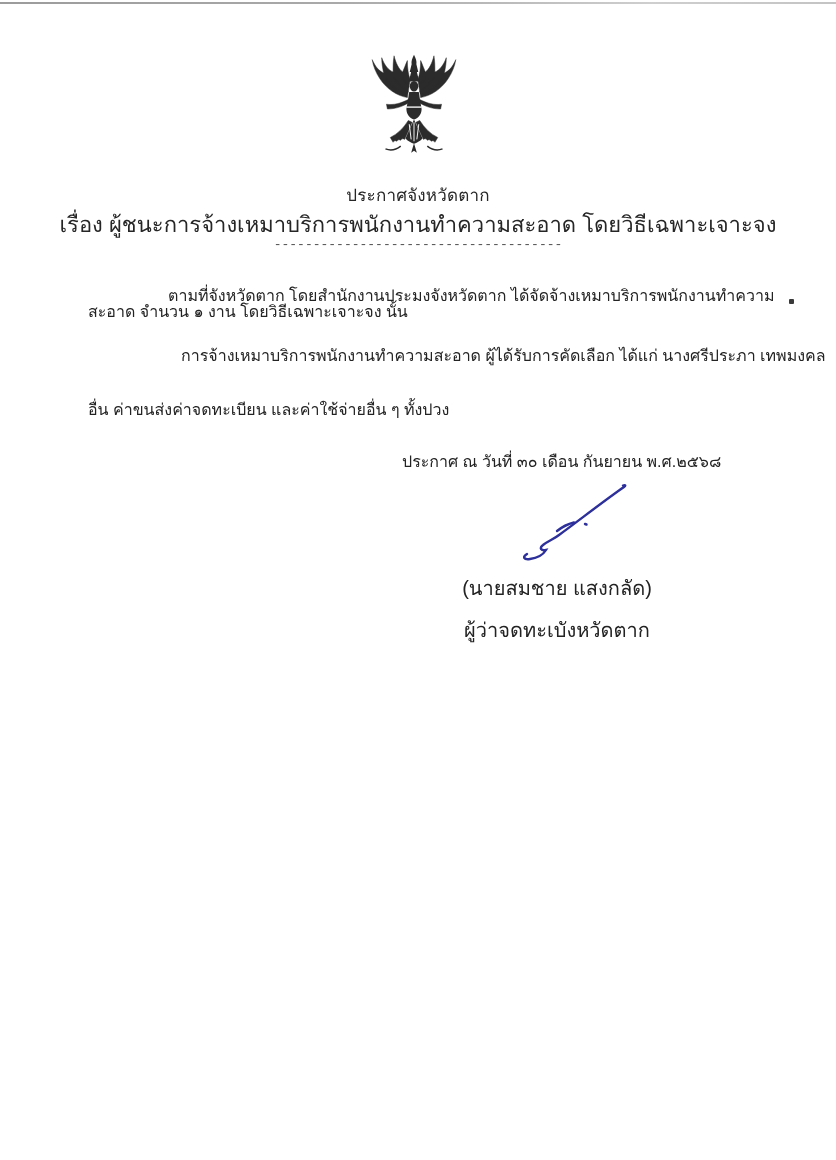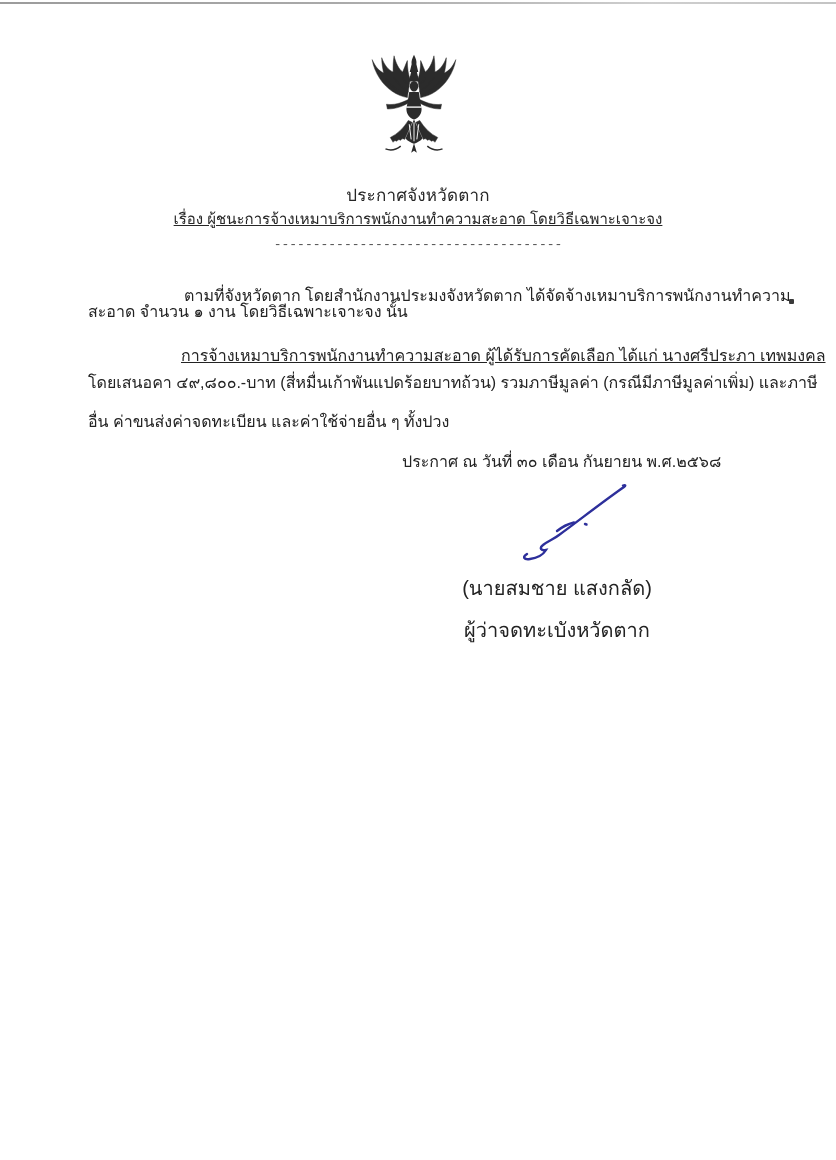--- a/index.html
+++ b/index.html
@@ -32,39 +32,39 @@
     width: 114px;
     height: 114px;
   }
   .center-text {
     position: absolute;
     left: 0;
     width: 836px;
     text-align: center;
   }
   .doc-title   { top: 181px; font-size: 17px; letter-spacing: 0.2px; }
-  .doc-subject { top: 207px; font-size: 15px; text-decoration: underline; }
+  .doc-subject { top: 207px; font-size: 22px; }
   .doc-divider {
     top: 237px;
     font-size: 13px;
     color: #4f4f4f;
     letter-spacing: 0px;
     font-family: "Liberation Mono", monospace;
   }
   .body-line {
     position: absolute;
     font-size: 16px;
     white-space: nowrap;
     color: #232323;
   }
-  .p1l1 { left: 184px; top: 283px; }
+  .p1l1 { left: 168px; top: 283px; }
   .p1l2 { left: 88px;  top: 299px; }
-  .p2l1 { left: 181px; top: 343px; text-decoration: underline; }
+  .p2l1 { left: 181px; top: 343px; }
   .p2l2 { left: 88px;  top: 370px; }
-  .p2l3 { left: 88px;  top: 397px; margin-top: 12px; }
+  .p2l3 { left: 88px;  top: 397px; }
   .date-line { left: 377px; top: 449px; margin-left: 25px; }
   .signature {
     position: absolute;
     left: 505px;
     top: 478px;
     width: 160px;
     height: 88px;
   }
   .signer-block {
     position: absolute;
@@ -129,21 +129,20 @@
   </div>
 
   <div class="center-text doc-title">ประกาศจังหวัดตาก</div>
   <div class="center-text doc-subject">เรื่อง ผู้ชนะการจ้างเหมาบริการพนักงานทำความสะอาด โดยวิธีเฉพาะเจาะจง</div>
   <div class="center-text doc-divider">-------------------------------------</div>
 
   <div class="body-line p1l1">ตามที่จังหวัดตาก โดยสำนักงานประมงจังหวัดตาก ได้จัดจ้างเหมาบริการพนักงานทำความ</div>
   <div class="body-line p1l2">สะอาด  จำนวน ๑ งาน  โดยวิธีเฉพาะเจาะจง นั้น</div>
 
   <div class="body-line p2l1">การจ้างเหมาบริการพนักงานทำความสะอาด ผู้ได้รับการคัดเลือก ได้แก่ นางศรีประภา เทพมงคล</div>
-  <div class="body-line p2l2">โดยเสนอคา ๔๙,๘๐๐.-บาท (สี่หมื่นเก้าพันแปดร้อยบาทถ้วน) รวมภาษีมูลค่า (กรณีมีภาษีมูลค่าเพิ่ม) และภาษี</div>
   <div class="body-line p2l3">อื่น ค่าขนส่งค่าจดทะเบียน และค่าใช้จ่ายอื่น ๆ ทั้งปวง</div>
 
   <div class="body-line date-line">ประกาศ ณ วันที่  ๓๐   เดือน กันยายน  พ.ศ.๒๕๖๘</div>
 
   <div class="signature">
     <svg viewBox="0 0 160 88" width="160" height="88" xmlns="http://www.w3.org/2000/svg">
       <g fill="none" stroke="#2d2f9b" stroke-width="2.4" stroke-linecap="round">
         <path d="M22 76 C 17 79 19 82 25 81 C 32 80 38 77 41 72 C 36 73 34 70 38 67 C 43 63 49 61 54 57 C 72 44 100 22 119 9 C 121 7.5 120.5 6.5 118 7.5"></path>
         <path d="M52 53 C 57 49 63 46 69 44.5"></path>
         <path d="M80 46 l 1.5 0.5"></path>

